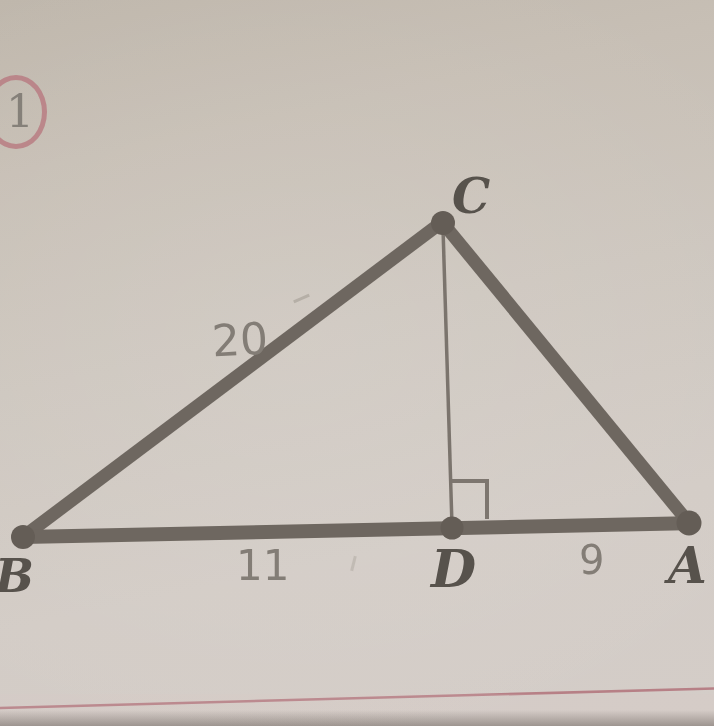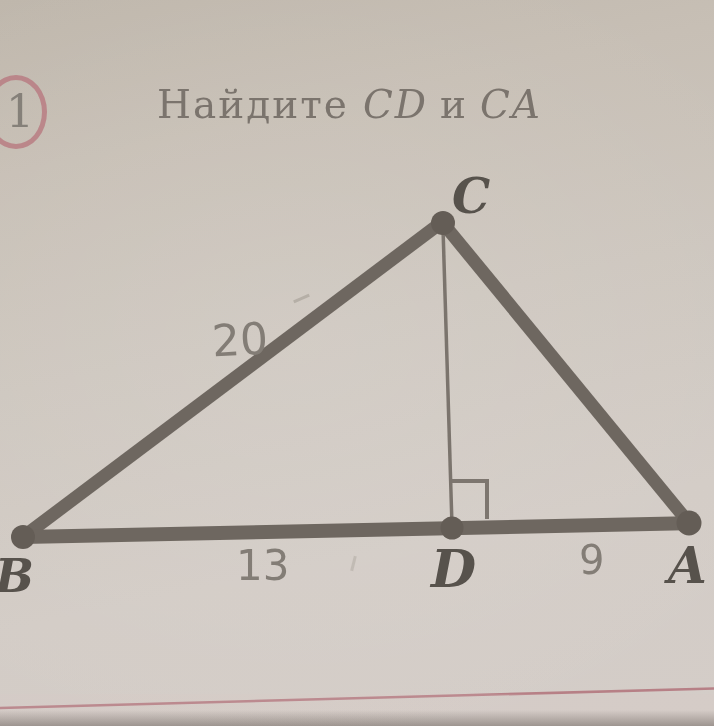--- a/index.html
+++ b/index.html
@@ -56,21 +56,20 @@
 </style>
 </head>
 <body>
 
 <div class="page">
 
   <div class="badge">
     <span>1</span>
   </div>
 
-  <div class="title"><span>Найдите</span><span class="sp"></span><span class="it">CD</span><span class="sp" style="width:12px"></span><span>и</span><span class="sp" style="width:12px"></span><span class="it">CA</span></div>
 
   <svg class="fig-svg" width="714" height="726" viewBox="0 0 714 726">
 
     <line x1="443" y1="228" x2="452" y2="526" stroke="#7b746d" stroke-width="3.5"></line>
 
     <path d="M 452 481 L 487 481 L 487 519" fill="none" stroke="#7d766f" stroke-width="4"></path>
 
     <line x1="23" y1="537" x2="442" y2="222" stroke="#6e6760" stroke-width="13"></line>
 
     <line x1="442" y1="222" x2="689" y2="523" stroke="#6e6760" stroke-width="13"></line>
@@ -84,21 +83,21 @@
 
     <line x1="0" y1="708" x2="714" y2="688.5" stroke="#b2737b" stroke-width="2.6" opacity="0.85"></line>
   </svg>
 
   <div class="vlabel" style="left:452px;top:172px;font-size:48px;">C</div>
   <div class="vlabel" style="left:-5px;top:553px;font-size:46px;">B</div>
   <div class="vlabel" style="left:431px;top:543px;font-size:52px;">D</div>
   <div class="vlabel" style="left:668px;top:541px;font-size:50px;">A</div>
 
   <div class="measure" style="left:212px;top:318px;font-size:44px;transform:rotate(-3deg);">20</div>
-  <div class="measure" style="left:236px;top:545px;font-size:42px;">13</div>
+  <div class="measure" style="left:236px;top:545px;font-size:42px;">11</div>
   <div class="measure" style="left:579px;top:540px;font-size:40px;">9</div>
 
   <div class="smudge" style="left:293px;top:297px;width:17px;height:3px;opacity:.45;transform:rotate(-24deg);"></div>
   <div class="smudge" style="left:352px;top:556px;width:3px;height:15px;opacity:.3;transform:rotate(14deg);"></div>
 
   <div class="bottom-strip"></div>
   <div class="bottom-shadow"></div>
 
 </div>
 

